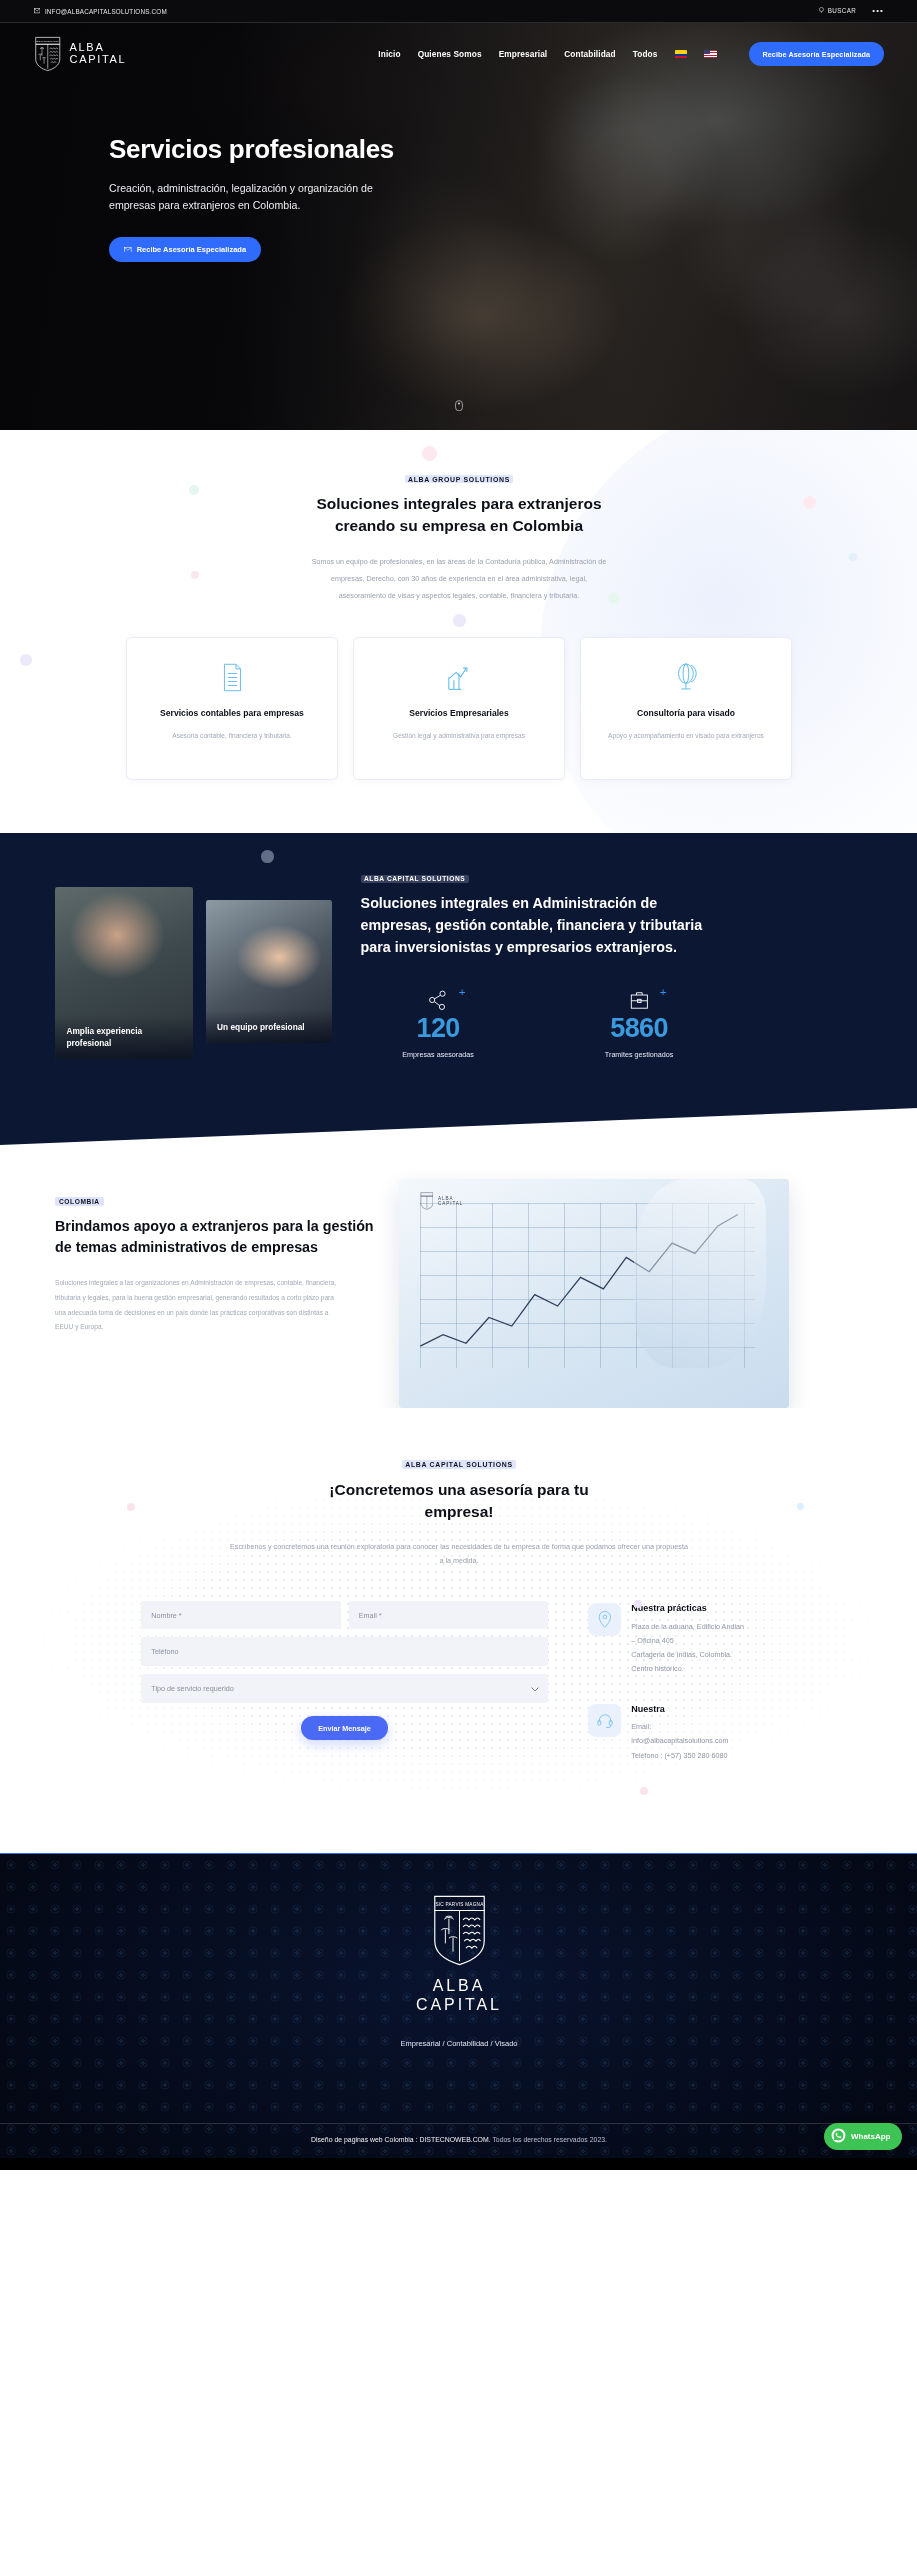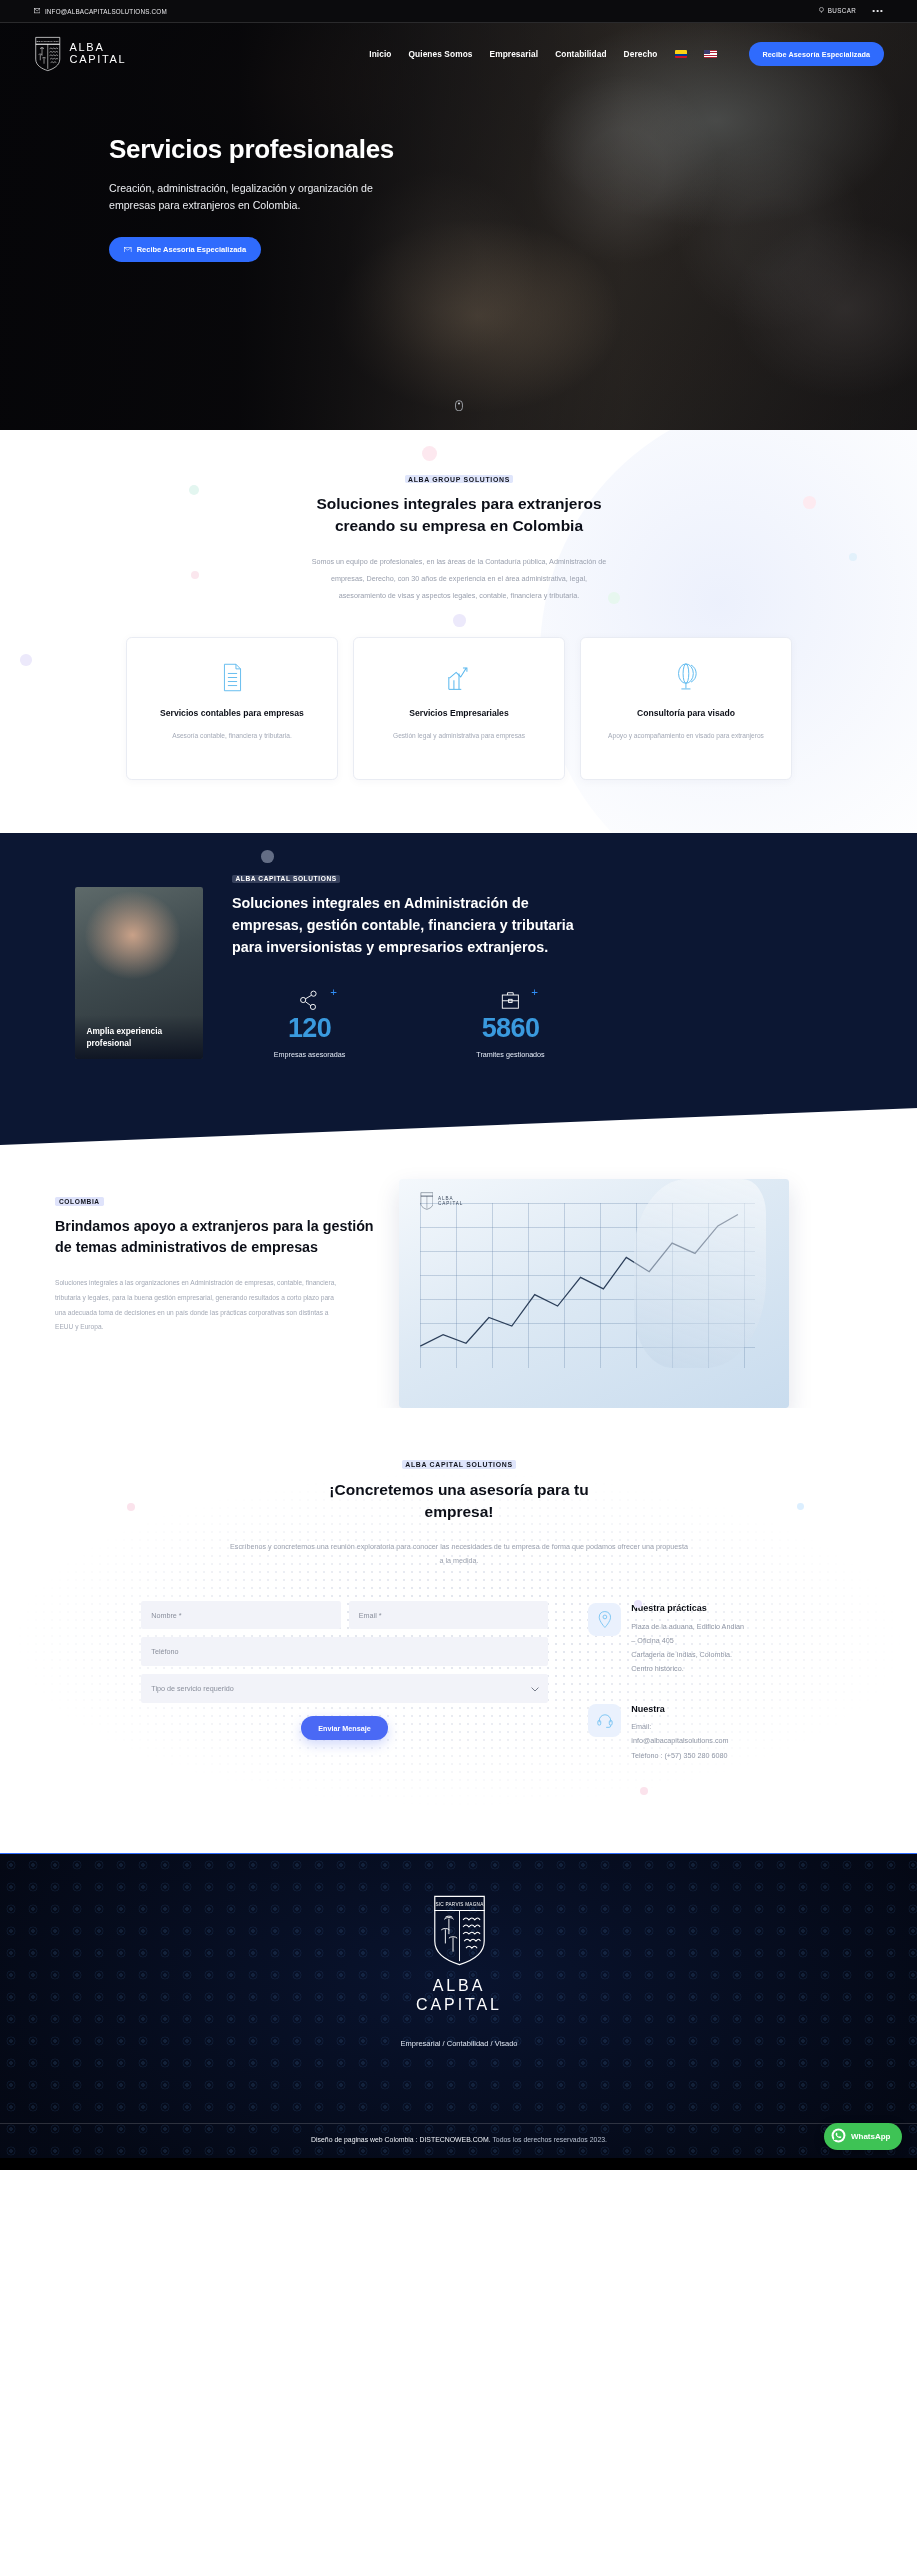--- a/index.html
+++ b/index.html
@@ -110,25 +110,24 @@
   }
   .dark::after{
     content:""; position:absolute; bottom:0; left:0; width:0; height:0;
     border-left:918px solid transparent; border-bottom:37px solid #fff;
   }
   .dark-inner{ position:relative; z-index:4; display:flex; padding:0 55px; gap:29px; }
   .photos{ display:flex; gap:12.6px; align-items:flex-start; padding-top:16px;}
   .photo{
     position:relative; border-radius:2.3px; overflow:hidden;
   }
-  .photo1{ width:128px; height:172px;
+  .photo1{ width:138px; height:172px;
     background:
       radial-gradient(ellipse 75px 69px at 45% 28%, #c9a188 0%, rgba(120,90,70,0) 64%),
       linear-gradient(160deg,#5e6a6a 0%, #3e4a4e 45%, #2b3338 100%);
-    margin-left: 20px;
   }
   .photo2{ width:126px; height:143px; margin-top:12.6px;
     background:
       radial-gradient(ellipse 69px 52px at 58% 40%, #e8c3a4 0%, rgba(180,140,110,0) 62%),
       linear-gradient(150deg,#8d9aa4 0%, #4a545f 52%, #252c36 100%);
   }
   .photo-cap{
     position:absolute; left:0; right:0; bottom:0; padding:10.3px 11.5px;
     background:linear-gradient(to top, rgba(8,14,30,.82), rgba(8,14,30,0));
     color:#fff; font-size:8.3px; font-weight:700; line-height:1.45;
@@ -303,21 +302,21 @@
           <div>ALBA</div>
           <div>CAPITAL</div>
         </div>
       </div>
 
       <div class="nav-links">
         <div class="nav-link">Inicio</div>
         <div class="nav-link">Quienes Somos</div>
         <div class="nav-link">Empresarial</div>
         <div class="nav-link">Contabilidad</div>
-        <div class="nav-link">Derecho</div>
+        <div class="nav-link">Todos</div>
         <span class="flag flag-co"></span>
         <span class="flag flag-us"></span>
         <button class="btn-primary nav-cta">Recibe Asesoría Especializada</button>
       </div>
     </div>
 
     <div class="hero-content">
       <h1 class="hero-title">Servicios profesionales</h1>
       <p class="hero-sub">Creación, administración, legalización y organización de empresas para extranjeros en Colombia.</p>
       <button class="hero-btn">
@@ -402,20 +401,23 @@
       </div>
     </div>
   </div>
 
   <div class="dark">
     <div class="blob" style="left:261px;top:17px;width:12.6px;height:12.6px;background:#b9c3d8;opacity:.5;"></div>
     <div class="dark-inner">
       <div class="photos">
         <div class="photo photo1">
           <div class="photo-cap">Amplia experiencia profesional</div>
+        </div>
+        <div class="photo photo2">
+          <div class="photo-cap">Un equipo profesional</div>
         </div>
       </div>
 
       <div class="dark-right">
         <div class="dark-eyebrow">
           <span class="eyebrow-hl">ALBA CAPITAL SOLUTIONS</span>
         </div>
         <h2 class="dark-title">Soluciones integrales en Administración de empresas, gestión contable, financiera y tributaria para inversionistas y empresarios extranjeros.</h2>
 
         <div class="stats">

